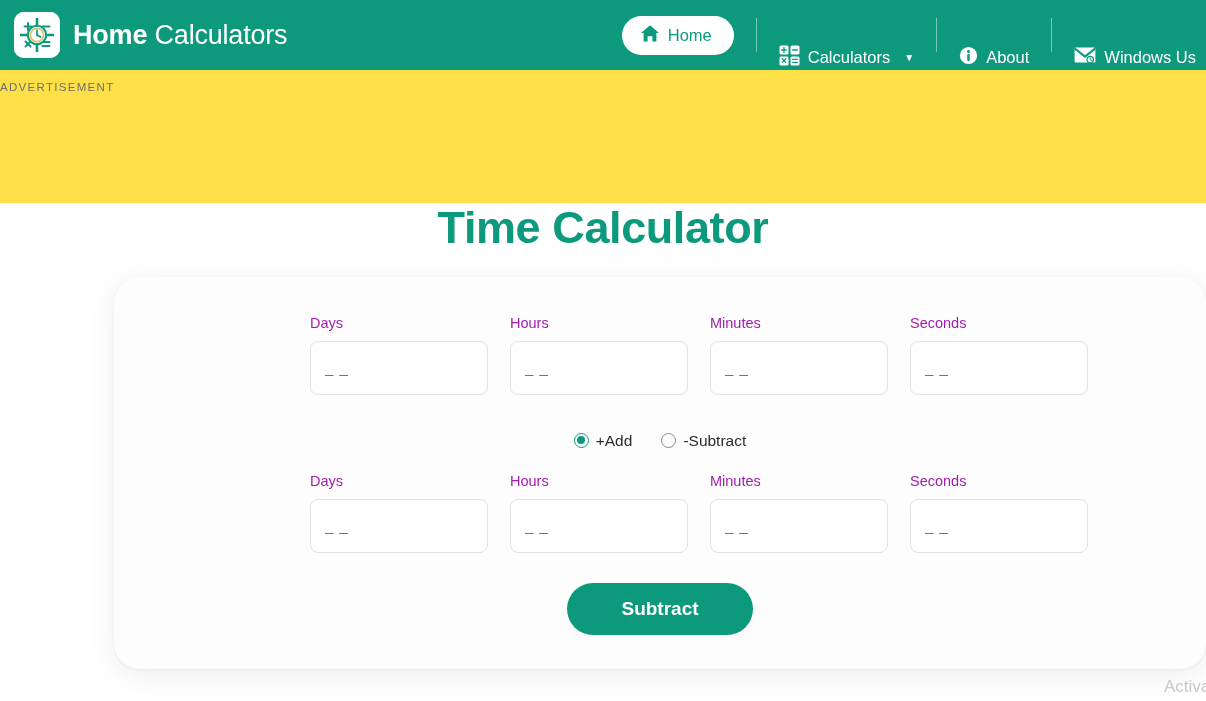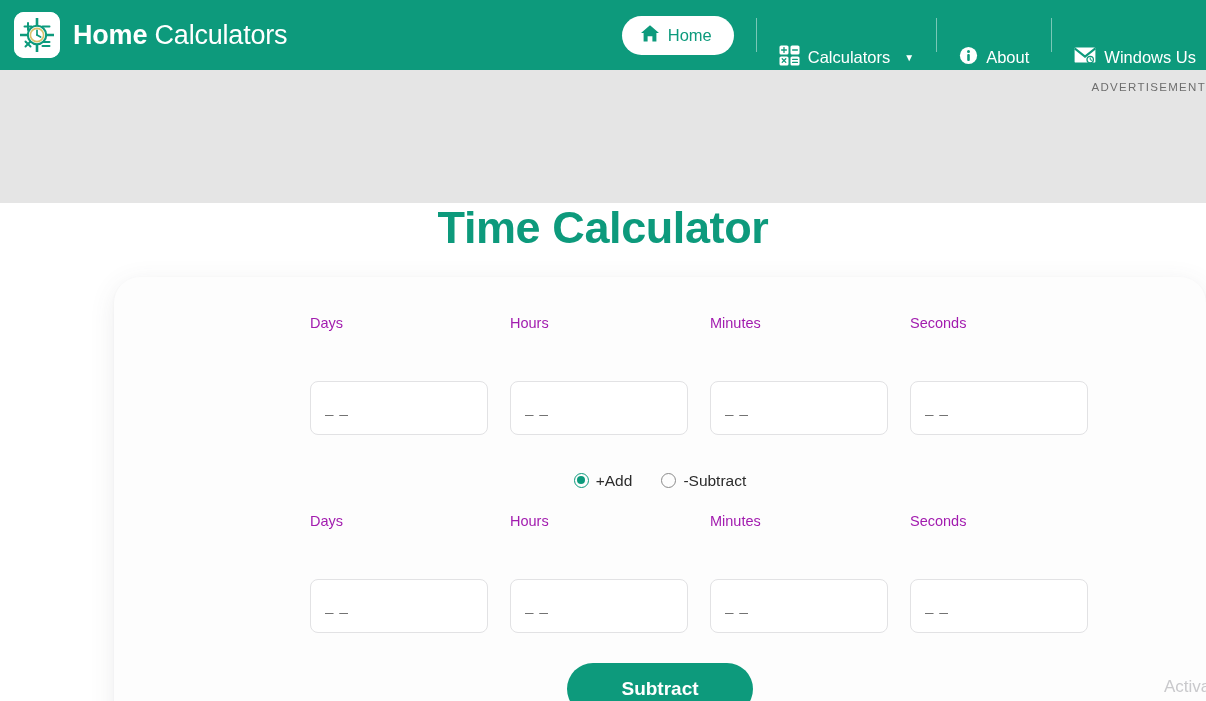--- a/index.html
+++ b/index.html
@@ -59,23 +59,23 @@
     color: #ffffff;
     font-size: 16.5px;
     cursor: pointer;
     white-space: nowrap;
     margin-top: 44px;
   }
   .nav-caret { font-size: 10px; margin-left: 6px; }
 
   
   .ad-wrap {
-    background: #e5e5e5;
+    background: #fde047;
     padding-top: 11px;
-    text-align: right;
+    text-align: left;
   }
   .ad-label {
     font-size: 11.5px;
     color: #6e6e6e;
     letter-spacing: 1.3px;
   }
   .ad-slot { height: 110px; }
 
   
   .page {
@@ -122,21 +122,20 @@
     width: 100%;
     height: 54px;
     border: 1px solid #e2e2e4;
     border-radius: 8px;
     background: #ffffff;
     font-size: 15px;
     font-family: "Liberation Sans", sans-serif;
     color: #333333;
     padding: 0 14px;
     outline: none;
-    margin-top: 40px;
   }
   .field-input::placeholder { color: #6b6b6b; letter-spacing: 1px; }
 
   .radio-row {
     display: flex;
     align-items: center;
     justify-content: center;
     gap: 9px;
     margin: 25px 0 23px 0;
   }

